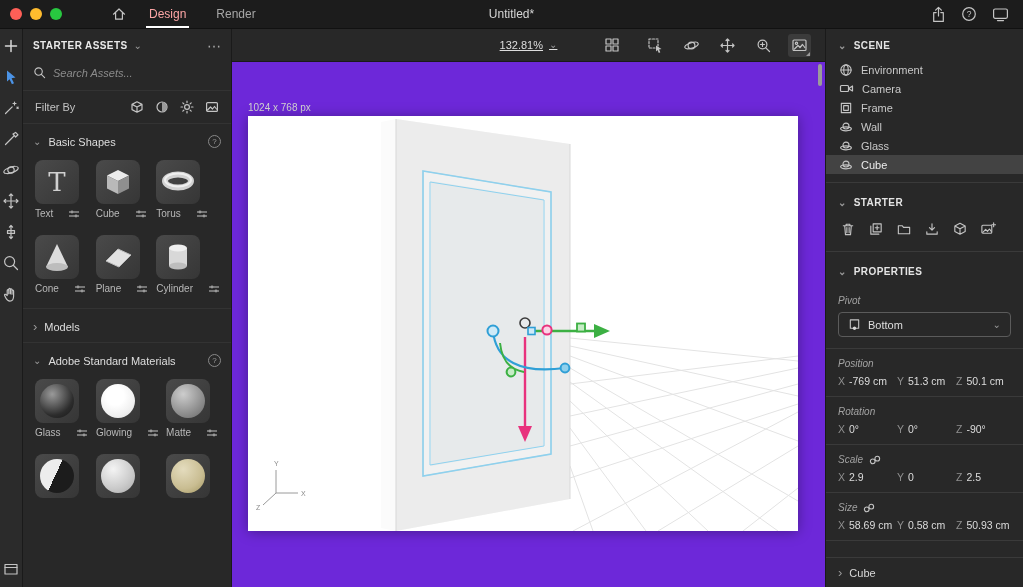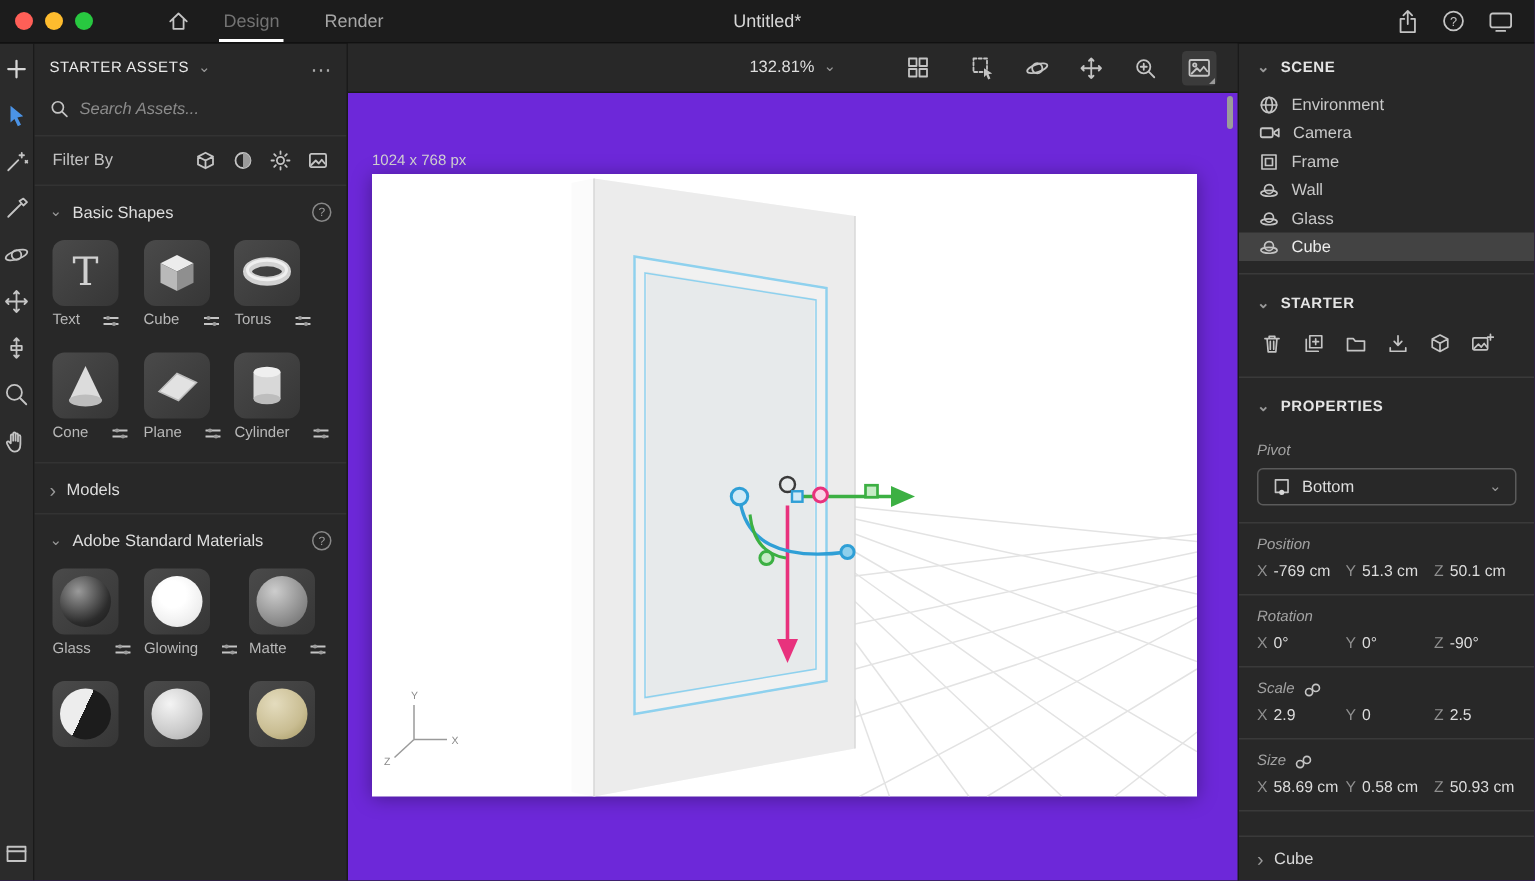--- a/index.html
+++ b/index.html
@@ -11,21 +11,21 @@
   .topbar { flex:0 0 28px; background:#1c1c1c; border-bottom:1px solid #111;
     display:flex; align-items:center; position:relative; }
   .traffic { display:flex; gap:8px; padding:0 14px 0 10px; }
   .tl { width:12px; height:12px; border-radius:50%; cursor:pointer; }
   .tl.red{background:#ff5f57}.tl.yellow{background:#febc2e}.tl.green{background:#28c840}
   .home-btn { width:30px; height:28px; display:flex; align-items:center; justify-content:center;
     background:none; border:none; cursor:pointer; margin-left:28px; }
   .mode-tabs { display:flex; height:28px; }
   .mode-tab { height:28px; display:flex; align-items:center; padding:0 15px; font-size:12px;
     color:#a6a6a6; position:relative; cursor:pointer; }
-  .mode-tab.active { color:#737373; }
+  .mode-tab.active { color:#fca5a5; }
   .mode-tab.active::after { content:""; position:absolute; left:12px; right:12px; bottom:0;
     height:2px; background:#fff; }
   .doc-title { position:absolute; left:0; right:0; text-align:center; font-size:12px;
     color:#d6d6d6; pointer-events:none; }
   .topbar-right { margin-left:auto; display:flex; align-items:center; gap:15px;
     padding-right:14px; z-index:2; }
   .tb-icon { display:flex; align-items:center; cursor:pointer; }
 
   
   .main { flex:1; display:flex; min-height:0; }
@@ -33,21 +33,21 @@
   
   .rail { width:23px; background:#2b2b2b; border-right:1px solid #1a1a1a;
     display:flex; flex-direction:column; align-items:center; padding:7px 0 8px; gap:11px; }
   .tool { width:20px; height:20px; display:flex; align-items:center; justify-content:center; cursor:pointer; }
   .tool.bottom { margin-top:auto; }
 
   
   .left-panel { width:209px; background:#282828; border-right:1px solid #1a1a1a;
     display:flex; flex-direction:column; overflow:hidden; }
   .lp-header { flex:0 0 33px; display:flex; align-items:center; gap:6px; padding:0 10px; }
-  .lp-title { font-size:10px; font-weight:normal; letter-spacing:.4px; color:#eaeaea;text-align:center; }
+  .lp-title { font-size:10px; font-weight:bold; letter-spacing:.4px; color:#eaeaea;text-align:center; }
   .chev { color:#9a9a9a; font-size:10px; line-height:1; }
   .chev-r { color:#9a9a9a; font-size:13px; line-height:1; }
   .lp-menu { margin-left:auto; color:#a8a8a8; font-size:14px; cursor:pointer; }
   .search-row { display:flex; align-items:center; gap:7px; padding:4px 10px 11px;
     border-bottom:1px solid #333; }
   .search-input { flex:1; background:transparent; border:none; outline:none; color:#ccc;
     font-size:11px; font-style:italic; font-family:"Liberation Sans",sans-serif; }
   .search-input::placeholder { color:#8b8b8b; font-style:italic; }
   .filter-row { display:flex; align-items:center; gap:11px; padding:9px 12px;
     border-bottom:1px solid #333; }
@@ -72,21 +72,21 @@
   .sph-matte { background:radial-gradient(circle at 36% 30%, #cdcdcd, #8f8f8f 60%, #676767); }
   .sph-split { background:linear-gradient(115deg, #ededed 46%, #1c1c1c 46%); }
   .sph-light { background:radial-gradient(circle at 36% 30%, #f4f4f4, #cacaca 60%, #a8a8a8); }
   .sph-sand  { background:radial-gradient(circle at 36% 30%, #e4dcbe, #c9bd92 60%, #a2955f); }
 
   
   .canvas-area { flex:1; display:flex; flex-direction:column; min-width:0; }
   .canvas-toolbar { flex:0 0 33px; background:#282828; border-bottom:1px solid #1a1a1a;
     display:flex; align-items:center; position:relative; }
   .zoom-ctl { position:absolute; left:50%; transform:translateX(-50%); display:flex;
-    align-items:center; gap:6px; font-size:11px; color:#dedede; cursor:pointer; }
+    align-items:center; gap:6px; font-size:11px; color:#dedede; cursor:pointer;text-decoration:underline; }
   .ct-icons { margin-left:auto; display:flex; align-items:center; gap:13px; padding-right:14px; }
   .ct-icon { display:flex; align-items:center; cursor:pointer; position:relative; padding:3px; }
   .ct-icon.grid-sep { margin-right:8px; }
   .ct-icon.active { background:#3b3b3b; border-radius:3px; }
   .ct-icon.active::after { content:""; position:absolute; right:1px; bottom:1px;
     border-left:4px solid transparent; border-bottom:4px solid #9a9a9a; }
   .viewport { flex:1; background:#6d28d9; position:relative; overflow:hidden; }
   .size-label { position:absolute; left:16px; top:40px; font-size:10px; color:#d2d2d2; }
   .canvas-white { position:absolute; left:16px; top:54px; width:550px; height:415px;
     background:#ffffff; box-shadow:0 1px 12px rgba(0,0,0,.35); }

